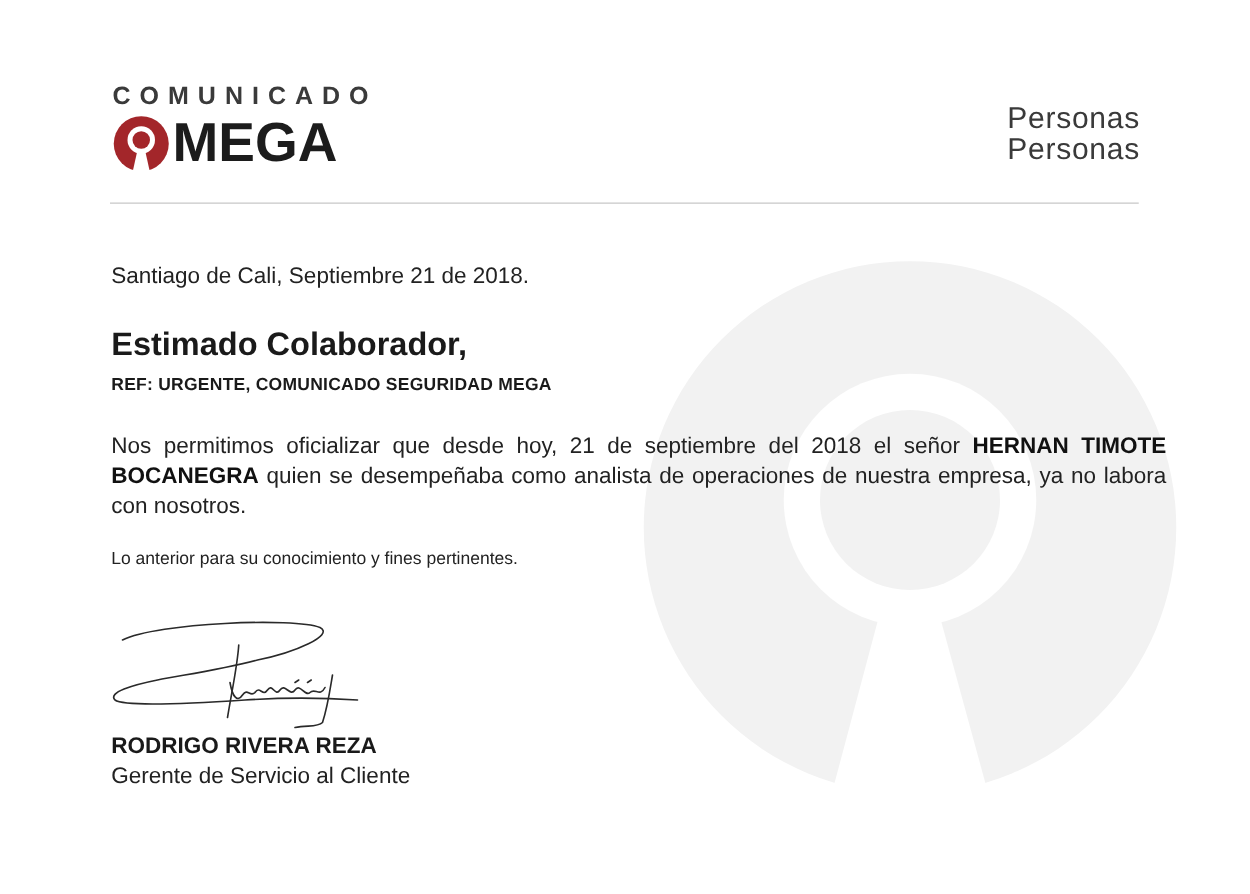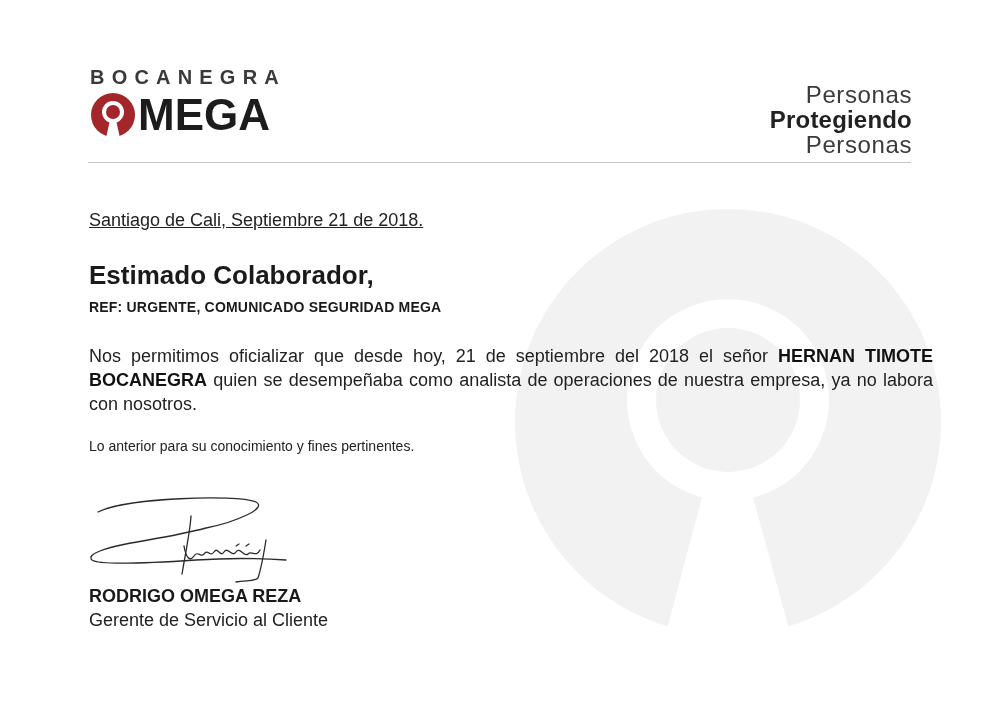--- a/index.html
+++ b/index.html
@@ -14,21 +14,21 @@
   .logo-icon { width: 46px; height: 46px; }
   .logo-word { font-size: 44px; font-weight: bold; color: #1c1c1c; letter-spacing: 0px; line-height: 46px; margin-left: 2px; }
 
   .tagline { position: absolute; right: 88px; top: 66px; text-align: right; color: #2a2a2a; margin-top: 16px; }
   .tagline div { font-size: 24px; line-height: 25px; }
   .tagline .light { font-weight: normal; color: #3a3a3a; letter-spacing: 0.6px; }
   .tagline .bold { font-weight: bold; color: #222; letter-spacing: 0.2px; }
 
   .rule { position: absolute; left: 88px; top: 162px; width: 823px; height: 1px; background: #c8c8c8; }
 
-  .date { position: absolute; left: 89px; top: 210px; font-size: 18px; color: #222; text-decoration: underline; }
+  .date { position: absolute; left: 89px; top: 210px; font-size: 18px; color: #222; }
   .greeting { position: absolute; left: 89px; top: 260px; font-size: 26px; font-weight: bold; color: #1a1a1a; }
   .ref { position: absolute; left: 89px; top: 299px; font-size: 14px; font-weight: bold; color: #1a1a1a; letter-spacing: 0.2px; }
   .body-p { position: absolute; left: 89px; top: 344px; width: 844px; font-size: 18px; line-height: 24px;
             text-align: justify; color: #222; }
   .body-p b { color: #111; }
   .closing { position: absolute; left: 89px; top: 438px; font-size: 14px; color: #222; }
 
   .signature { position: absolute; left: 86px; top: 488px; width: 210px; height: 100px; }
   .signer-name { position: absolute; left: 89px; top: 586px; font-size: 18px; font-weight: bold; color: #1a1a1a; }
   .signer-title { position: absolute; left: 89px; top: 610px; font-size: 18px; color: #222; }
@@ -43,40 +43,39 @@
       <circle cx="728" cy="400" r="101" fill="black"></circle>
       <polygon points="704,490 751,490 792,640 664,640" fill="black"></polygon>
     </mask>
   </defs>
   <circle cx="728" cy="422" r="213" fill="#f2f2f2" mask="url(#wm-mask)"></circle>
   <circle cx="728" cy="400" r="72" fill="#f2f2f2"></circle>
 </svg>
 
 <div class="content">
   <div class="logo">
-    <div class="logo-top">BOCANEGRA</div>
+    <div class="logo-top">COMUNICADO</div>
     <div class="logo-main">
       <svg class="logo-icon" viewBox="0 0 46 46">
         <defs>
           <mask id="logo-mask">
             <rect x="0" y="0" width="46" height="46" fill="white"></rect>
             <circle cx="23" cy="20" r="11" fill="black"></circle>
             <polygon points="20,28 26,28 30,46 16,46" fill="black"></polygon>
           </mask>
         </defs>
         <circle cx="23" cy="23" r="22" fill="#a3262a" mask="url(#logo-mask)"></circle>
         <circle cx="23" cy="20" r="7" fill="#a3262a"></circle>
       </svg>
       <span class="logo-word">MEGA</span>
     </div>
   </div>
 
   <div class="tagline">
     <div class="light">Personas</div>
-    <div class="bold">Protegiendo</div>
     <div class="light">Personas</div>
   </div>
 
   <div class="rule"></div>
 
   <div class="date">Santiago de Cali, Septiembre 21 de 2018.</div>
   <div class="greeting">Estimado Colaborador,</div>
   <div class="ref">REF: URGENTE, COMUNICADO SEGURIDAD MEGA</div>
 
   <div class="body-p"><span>Nos permitimos oficializar que desde hoy, 21 de septiembre del 2018 el señor </span><b>HERNAN TIMOTE BOCANEGRA</b><span> quien se desempeñaba como analista de operaciones de nuestra empresa, ya no labora con nosotros.</span></div>
@@ -86,15 +85,15 @@
   <svg class="signature" viewBox="0 0 210 100">
     <g fill="none" stroke="#2a2a2a" stroke-width="1.3" stroke-linecap="round">
       <path d="M12,24 C40,10 150,6 170,14 C182,20 150,34 120,40 C90,48 60,52 40,56 C20,60 0,66 6,72 C14,78 80,74 110,72 C140,70 170,70 200,72"></path>
       <path d="M105,28 C104,44 100,62 96,86"></path>
       <path d="M98,58 C100,70 104,74 108,68 C112,62 114,70 118,66 C122,60 124,70 128,64 C132,58 134,70 138,64 C142,58 146,70 150,64 C154,58 158,70 162,66 C166,62 170,70 174,62"></path>
       <path d="M180,52 C178,64 176,78 172,90 C168,94 160,92 150,94"></path>
       <path d="M150,58 l3,-2 M160,58 l3,-2"></path>
     </g>
   </svg>
 
-  <div class="signer-name">RODRIGO OMEGA REZA</div>
+  <div class="signer-name">RODRIGO RIVERA REZA</div>
   <div class="signer-title">Gerente de Servicio al Cliente</div>
 </div>
 
 </body></html>

